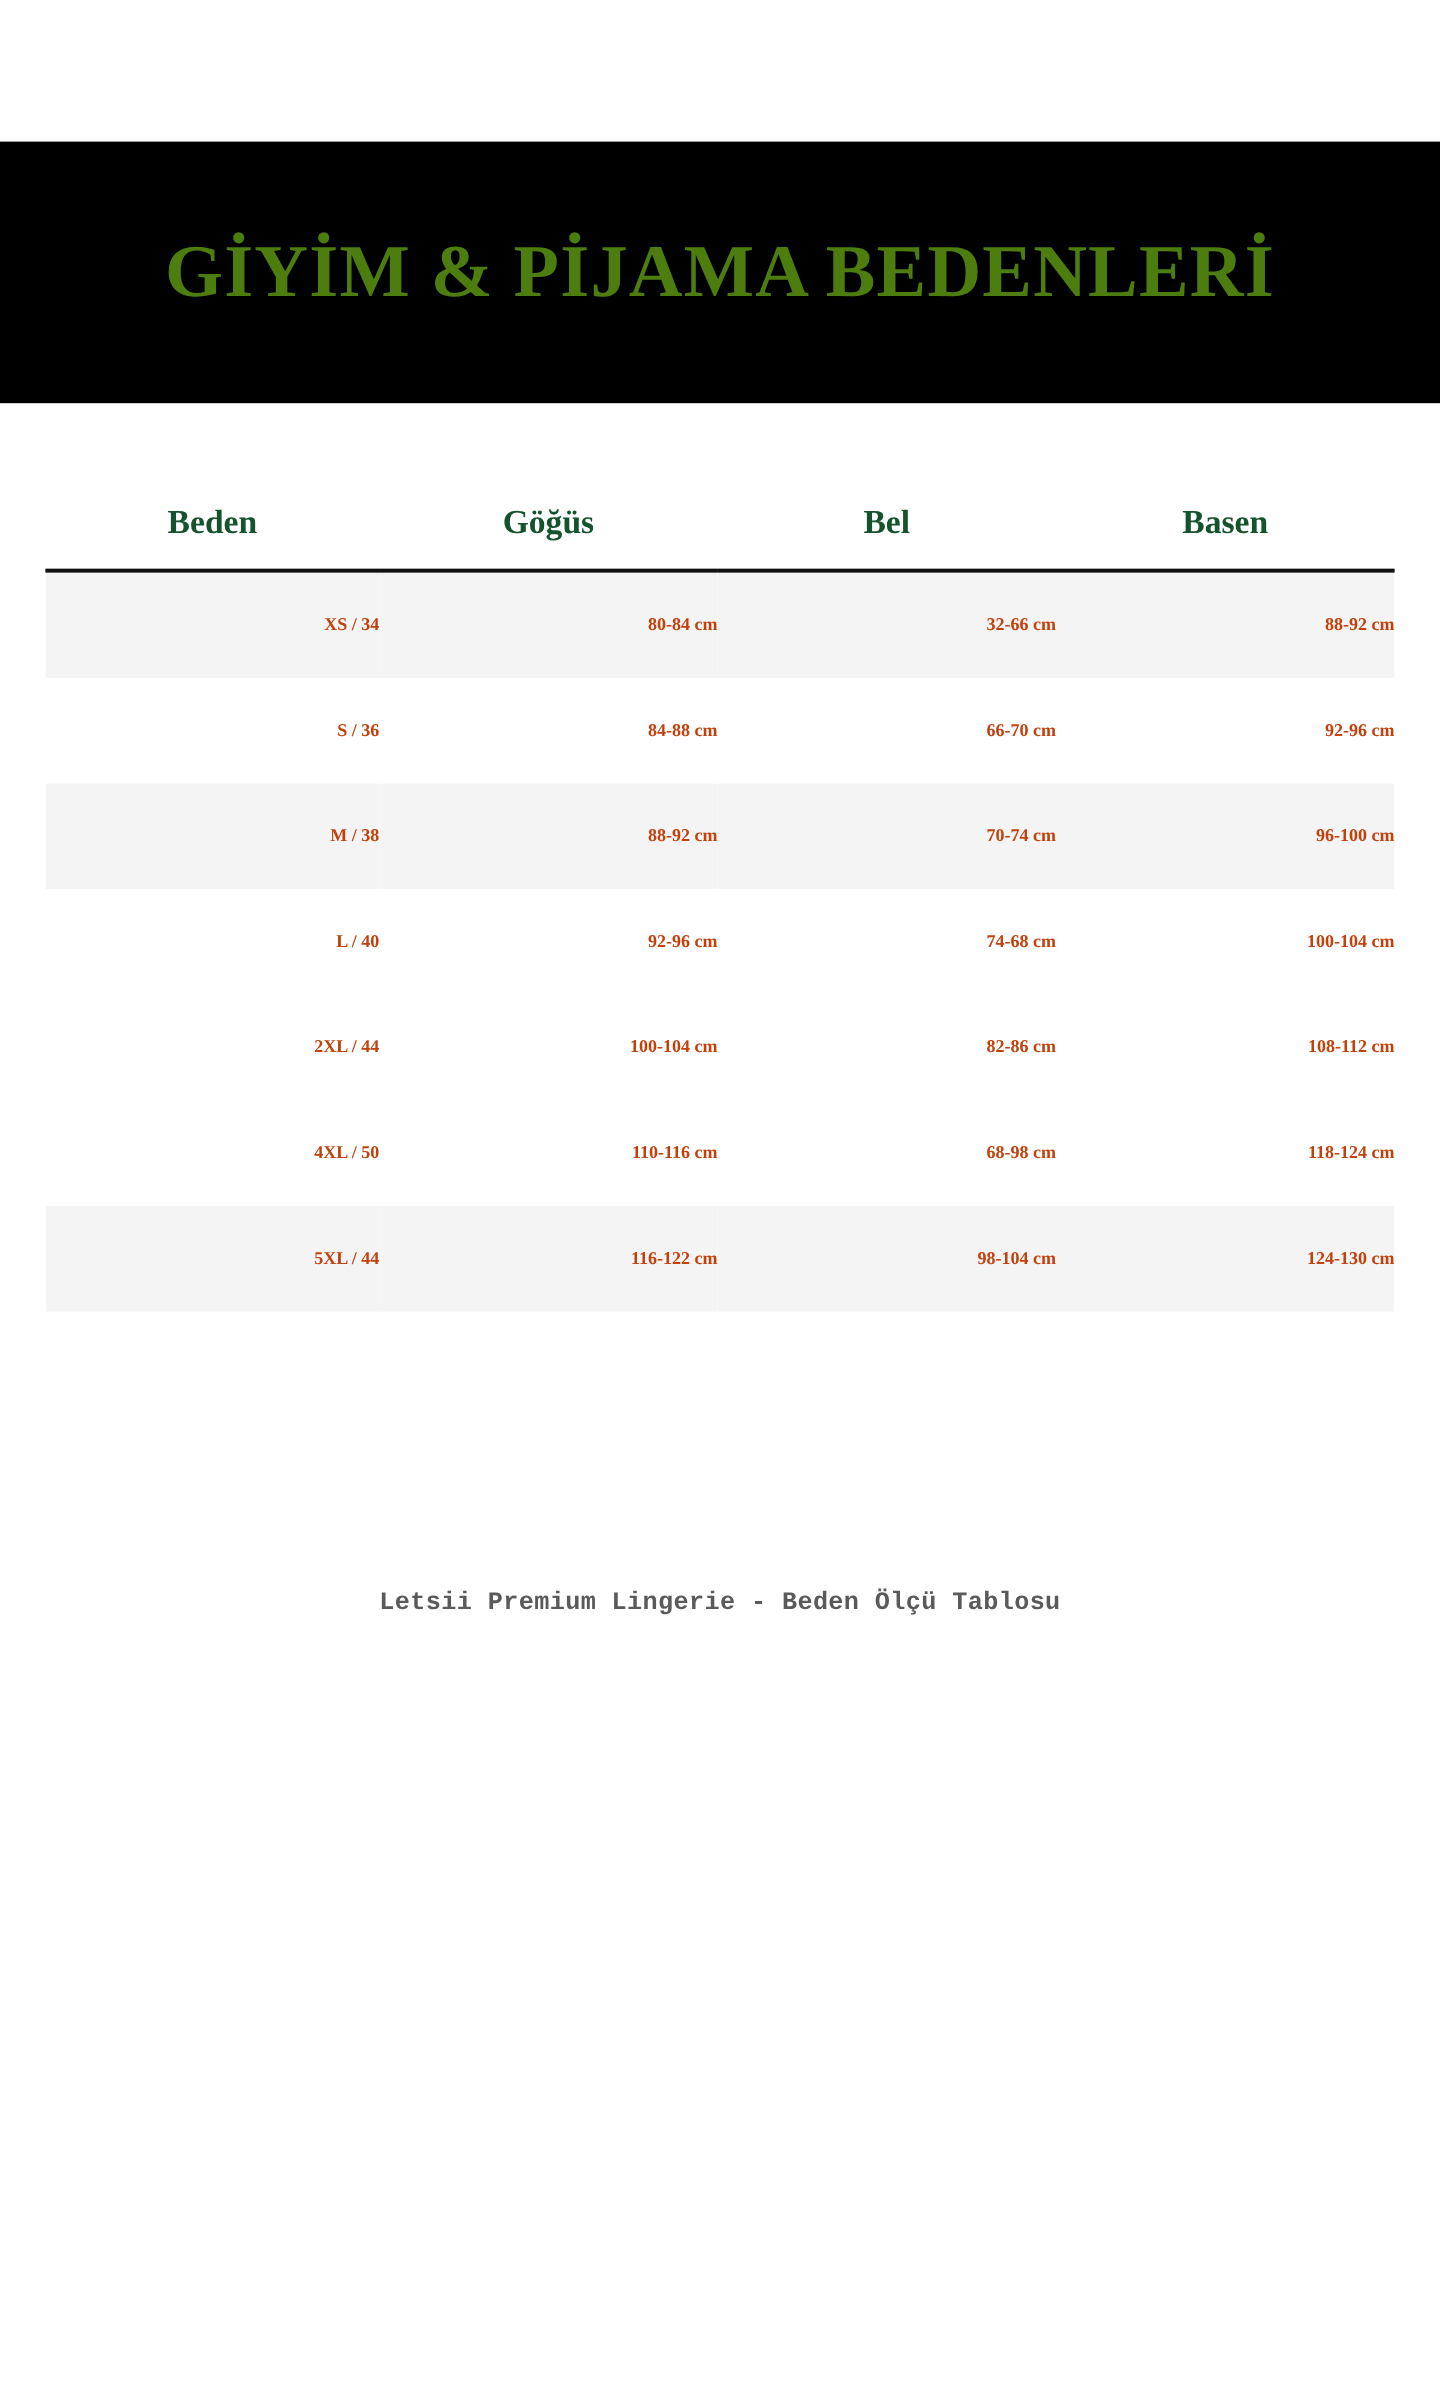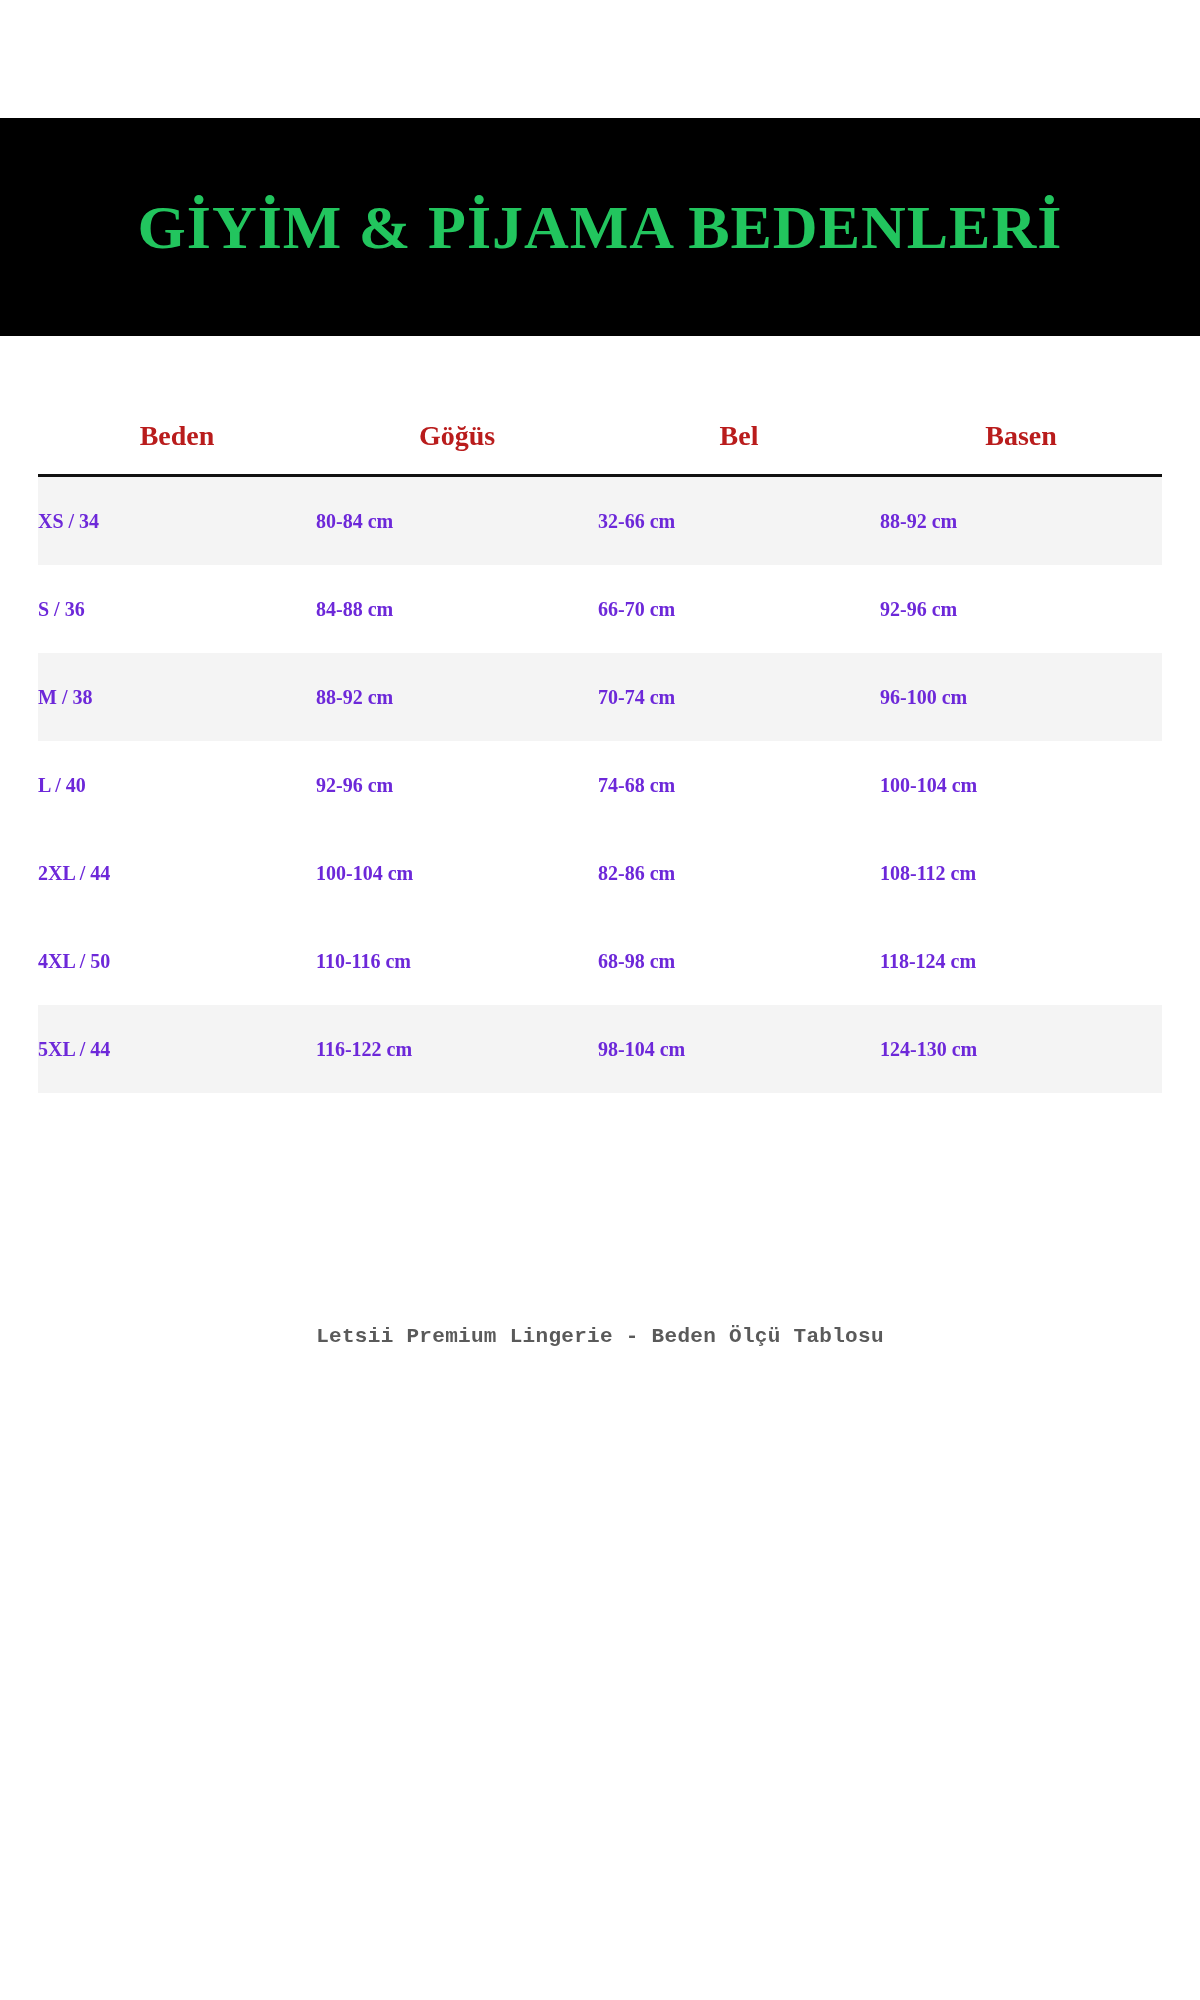--- a/index.html
+++ b/index.html
@@ -26,21 +26,21 @@
   .banner {
     margin-top: 118px;
     width: 1200px;
     height: 218px;
     background: #000000;
     display: flex;
     align-items: center;
     justify-content: center;
   }
   .banner-title {
-    color: #22c55e;
+    color: #4d7c0f;
     font-family: "Liberation Serif", serif;
     font-weight: bold;
     font-size: 62px;
     letter-spacing: 1px;
     line-height: 1;
     text-align: center;
     white-space: nowrap;
   }
 
   
@@ -59,33 +59,33 @@
 
   table.size-table col.c-beden  { width: 278px; }
   table.size-table col.c-gogus  { width: 282px; }
   table.size-table col.c-bel    { width: 282px; }
   table.size-table col.c-basen  { width: 282px; }
 
   table.size-table thead th {
     font-family: "Liberation Serif", serif;
     font-weight: bold;
     font-size: 28px;
-    color: #b91c1c;
+    color: #14532d;
     text-align: center;
     padding: 6px 0 22px 0;
     border-bottom: 3px solid #111111;
     white-space: nowrap;
   }
 
   table.size-table tbody td {
     font-family: "Liberation Serif", serif;
     font-weight: bold;
-    font-size: 20px;
-    color: #6d28d9;
-    text-align: left;
+    font-size: 15px;
+    color: #c2410c;
+    text-align: right;
     height: 88px;
     padding: 0;
     white-space: nowrap;
   }
 
   table.size-table tbody tr.odd-row td {
     background: #f4f4f4;
   }
   table.size-table tbody tr.even-row td {
     background: #ffffff;

